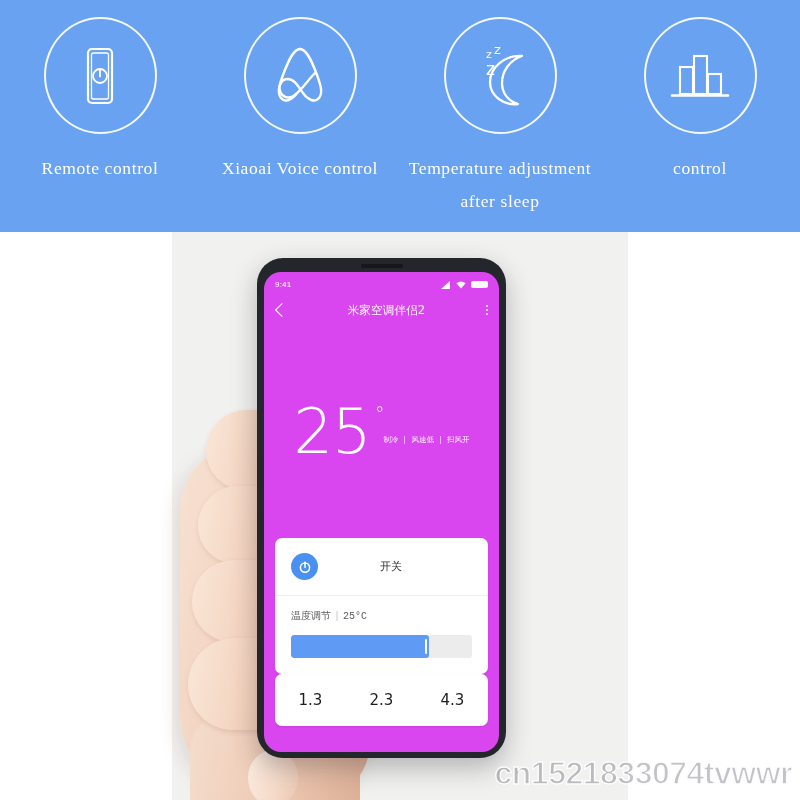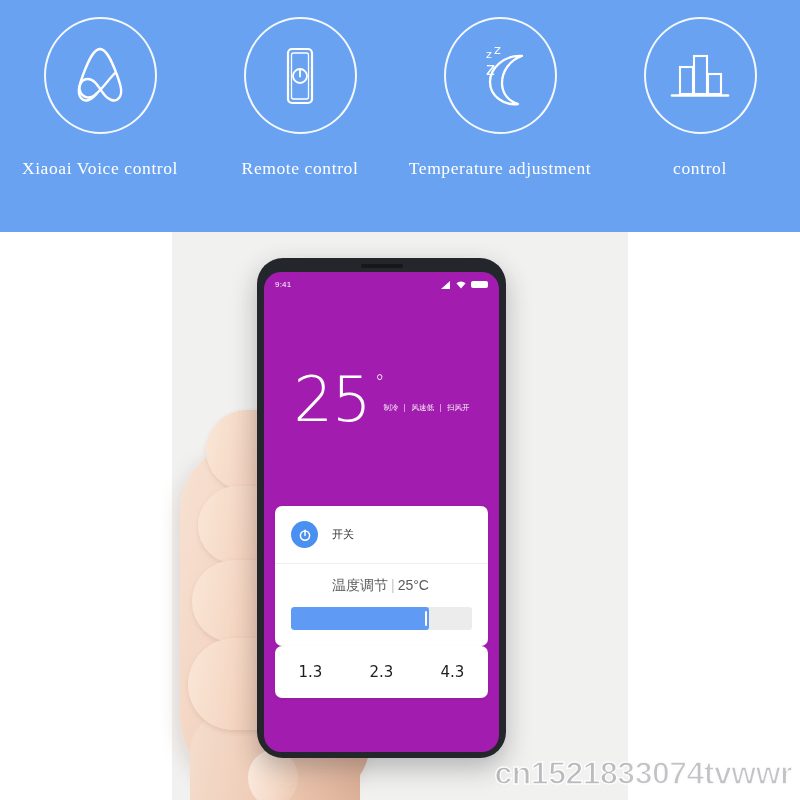--- a/index.html
+++ b/index.html
@@ -139,21 +139,21 @@
     left: 50%; top: 6px;
     transform: translateX(-50%);
     width: 42px; height: 4px;
     background: #15171a;
     border-radius: 3px;
   }
   .screen {
     position: absolute;
     left: 7px; top: 14px;
     width: 235px; height: 480px;
-    background: #a21caf;
+    background: #d946ef;
     border-radius: 17px;
     overflow: hidden;
   }
 
   .statusbar {
     position: relative;
     height: 20px;
     display: flex;
     align-items: center;
     justify-content: space-between;
@@ -247,45 +247,45 @@
     border-radius: 7px;
     box-shadow: 0 1px 3px rgba(0,0,0,0.08);
   }
   .card-power {
     height: 58px;
     display: flex;
     align-items: center;
     padding: 0 16px;
     border-bottom: 1px solid #efefef;
     box-sizing: border-box;
+    gap: 48px;
   }
   .power-btn {
     width: 27px; height: 27px;
     border-radius: 50%;
     background: #4a90f0;
     display: flex;
     align-items: center;
     justify-content: center;
     flex: none;
   }
   .power-label {
     margin-left: 14px;
     font-size: 11px;
     color: #333333;
     font-family: "DejaVu Sans", sans-serif;
   }
   .card-slider {
     padding: 13px 16px 16px 16px;
   }
   .slider-label {
-    font-size: 14px;
+    font-size: 10px;
     color: #5a5a5a;
-    font-family: Liberation Sans, sans-serif;
+    font-family: Liberation Mono, monospace;
     margin-bottom: 12px;
-    margin-left: 41px;
   }
   .slider-label .sep { color: #c5c5c5; margin: 0 3px; }
   .slider-track {
     position: relative;
     height: 23px;
     background: #ececec;
     border-radius: 3px;
     overflow: hidden;
   }
   .slider-fill {
@@ -336,57 +336,58 @@
 </head>
 <body>
 
 <div id="page">
 
   <div class="banner">
     <div class="feature-row">
 
       <div class="feature">
         <div class="icon-circle">
-          <svg width="70" height="66" viewBox="0 0 70 66">
-            <path d="M35 6 C41 6 46 16 52 32 C56 43 58 50 54 55 C50 60 43 57 38 50 C33 43 29 36 23 36 C17 36 13 42 15 48 C17 54 24 57 30 52 C37 46 44 36 50 30" fill="none" stroke="#ffffff" stroke-width="2.4" stroke-linecap="round" stroke-linejoin="round"></path>
-            <path d="M35 6 C29 6 24 16 18 32 C14 43 12 50 16 55 C20 60 27 57 32 50" fill="none" stroke="#ffffff" stroke-width="2.4" stroke-linecap="round" stroke-linejoin="round"></path>
-          </svg>
-        </div>
-        <div class="feature-label">
-          <span class="l1">Xiaoai Voice control</span>
-          <span class="l2"></span>
-        </div>
-      </div>
-
-      <div class="feature">
-        <div class="icon-circle">
           <svg width="46" height="62" viewBox="0 0 46 62">
             <rect x="11" y="4" width="24" height="54" rx="4" ry="4" fill="none" stroke="#ffffff" stroke-width="2.2"></rect>
             <rect x="14.5" y="8" width="17" height="46" rx="2" ry="2" fill="none" stroke="#ffffff" stroke-width="1.3"></rect>
             <circle cx="23" cy="31" r="7" fill="none" stroke="#ffffff" stroke-width="1.8"></circle>
             <line x1="23" y1="24.5" x2="23" y2="31.5" stroke="#ffffff" stroke-width="1.8" stroke-linecap="round"></line>
           </svg>
         </div>
         <div class="feature-label">
           <span class="l1">Remote control</span>
+          <span class="l2"></span>
+        </div>
+      </div>
+
+      <div class="feature">
+        <div class="icon-circle">
+          <svg width="70" height="66" viewBox="0 0 70 66">
+            <path d="M35 6 C41 6 46 16 52 32 C56 43 58 50 54 55 C50 60 43 57 38 50 C33 43 29 36 23 36 C17 36 13 42 15 48 C17 54 24 57 30 52 C37 46 44 36 50 30" fill="none" stroke="#ffffff" stroke-width="2.4" stroke-linecap="round" stroke-linejoin="round"></path>
+            <path d="M35 6 C29 6 24 16 18 32 C14 43 12 50 16 55 C20 60 27 57 32 50" fill="none" stroke="#ffffff" stroke-width="2.4" stroke-linecap="round" stroke-linejoin="round"></path>
+          </svg>
+        </div>
+        <div class="feature-label">
+          <span class="l1">Xiaoai Voice control</span>
           <span class="l2"></span>
         </div>
       </div>
 
       <div class="feature">
         <div class="icon-circle">
           <svg width="72" height="68" viewBox="0 0 72 68">
             <path d="M48 14 C36 18 28 29 28 41 C28 51 34 59 44 62 C30 64 16 54 16 40 C16 26 30 13 48 14 Z" transform="translate(10,0)" fill="none" stroke="#ffffff" stroke-width="2.3" stroke-linejoin="round"></path>
             <text x="22" y="16" font-family="DejaVu Sans, sans-serif" font-size="11" fill="#ffffff">z</text>
             <text x="30" y="12" font-family="DejaVu Sans, sans-serif" font-size="13" fill="#ffffff">z</text>
             <text x="22" y="33" font-family="DejaVu Sans, sans-serif" font-size="17" fill="#ffffff">z</text>
           </svg>
         </div>
         <div class="feature-label">
           <span class="l1">Temperature adjustment</span>
+          <span class="l2">after sleep</span>
         </div>
       </div>
 
       <div class="feature">
         <div class="icon-circle">
           <svg width="68" height="56" viewBox="0 0 68 56">
             <rect x="14" y="19" width="13" height="27" fill="none" stroke="#ffffff" stroke-width="2.1"></rect>
             <rect x="28" y="8" width="13" height="38" fill="none" stroke="#ffffff" stroke-width="2.1"></rect>
             <rect x="42" y="26" width="13" height="20" fill="none" stroke="#ffffff" stroke-width="2.1"></rect>
             <line x1="6" y1="47.5" x2="62" y2="47.5" stroke="#ffffff" stroke-width="2.6" stroke-linecap="round"></line>
@@ -433,20 +434,29 @@
             </span>
             <span>
               <svg width="10" height="8" viewBox="0 0 10 8">
                   <path d="M5 7.5 L0.4 2.2 A7 7 0 0 1 9.6 2.2 Z" fill="#ffffff"></path>
                 </svg>
             </span>
             <span class="battery"></span>
           </div>
         </div>
 
+        <div class="appbar">
+          <div class="back-chevron"></div>
+          <div class="appbar-title">米家空调伴侣2</div>
+          <div class="kebab">
+              <i></i>
+              <i></i>
+              <i></i>
+            </div>
+        </div>
 
         <div class="temp-area">
           <div class="temp-value">
             <span>25</span>
             <span class="temp-deg">°</span>
           </div>
           <div class="mode-row">
             <span>制冷</span>
             <span class="mode-sep"></span>
             <span>风速低</span>

